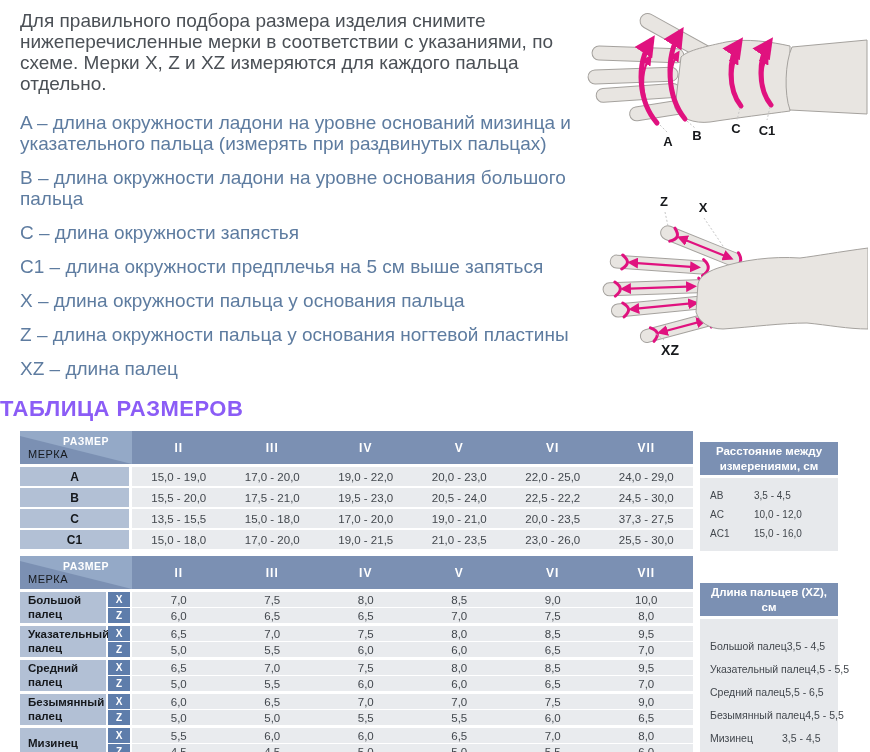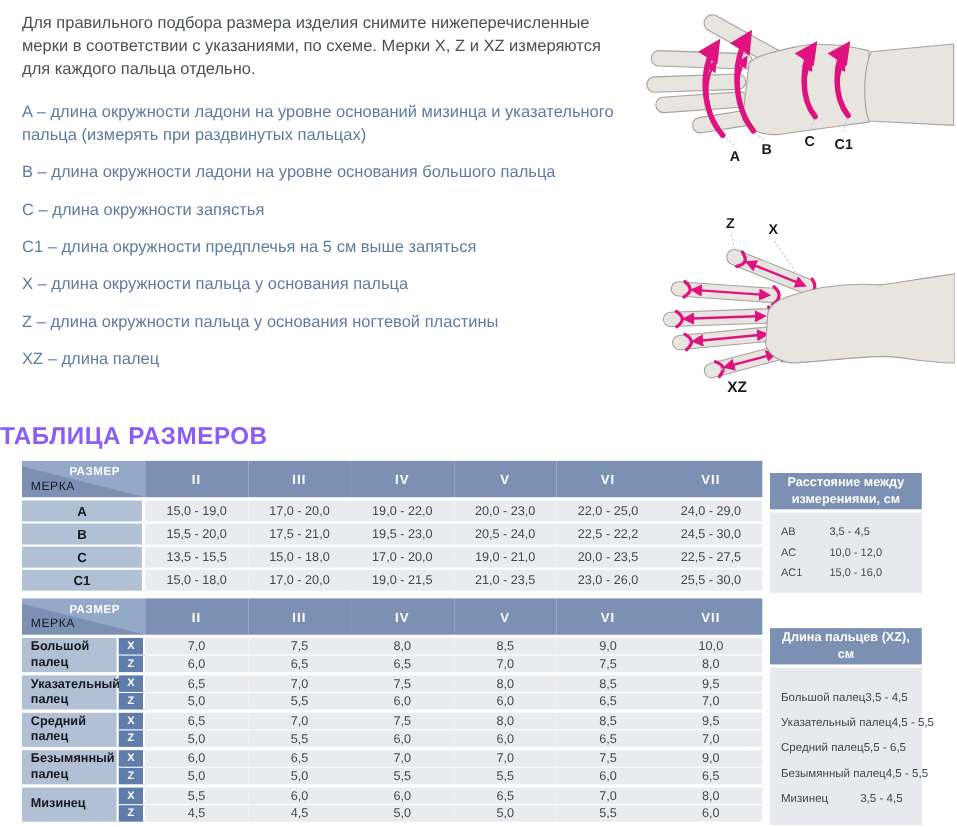--- a/index.html
+++ b/index.html
@@ -6,21 +6,21 @@
     --accent-pink:#e0127f; --header-blue:#7b90b3; --header-blue-light:#94a9c7;
     --row-label-blue:#b2c0d5; --badge-blue:#5e7dab; --cell-gray:#e9ebee;
     --panel-gray:#e7e9ec; --text-blue:#5e7ca0; --text-dark:#42474d;
     --hand-fill:#e8e5e1; --hand-line:#a5a29e;
   }
   *{box-sizing:border-box;margin:0;padding:0}
   body{background:#fff;font-family:"Liberation Sans",sans-serif}
   .page{width:870px;height:752px;background:#fff;overflow:hidden;position:relative}
   .top{display:flex;padding:2px 0 0 20px}
   .intro{width:556px;padding-top:8px}
-  .intro p{font-size:15px;line-height:21px;color:#4b5056}
+  .intro p{font-size:19px;line-height:21px;color:#4b5056}
   .p1{margin-bottom:18px}
   .p2{margin-bottom:22px}
   .def{color:var(--text-blue)!important;margin-bottom:13px}
   .hands{width:294px;position:relative}
   .hand2{margin-top:14px}
   .fin{fill:var(--hand-fill);stroke:var(--hand-line);stroke-width:1}
   .palm{fill:var(--hand-fill);stroke:var(--hand-line);stroke-width:1}
   .pk5{stroke:var(--accent-pink);stroke-width:5;fill:none;stroke-linecap:round}
   .pk3{stroke:var(--accent-pink);stroke-width:3;fill:none;stroke-linecap:round}
   .pk2{stroke:var(--accent-pink);stroke-width:2.2;fill:none}
@@ -203,21 +203,21 @@
         <div class="c1">22,5 - 22,2</div>
         <div class="c1">24,5 - 30,0</div>
       </div>
       <div class="g1row">
         <div class="rlabel1">C</div>
         <div class="c1">13,5 - 15,5</div>
         <div class="c1">15,0 - 18,0</div>
         <div class="c1">17,0 - 20,0</div>
         <div class="c1">19,0 - 21,0</div>
         <div class="c1">20,0 - 23,5</div>
-        <div class="c1">22,5 - 27,5</div>
+        <div class="c1">37,3 - 27,5</div>
       </div>
       <div class="g1row">
         <div class="rlabel1">C1</div>
         <div class="c1">15,0 - 18,0</div>
         <div class="c1">17,0 - 20,0</div>
         <div class="c1">19,0 - 21,5</div>
         <div class="c1">21,0 - 23,5</div>
         <div class="c1">23,0 - 26,0</div>
         <div class="c1">25,5 - 30,0</div>
       </div>

